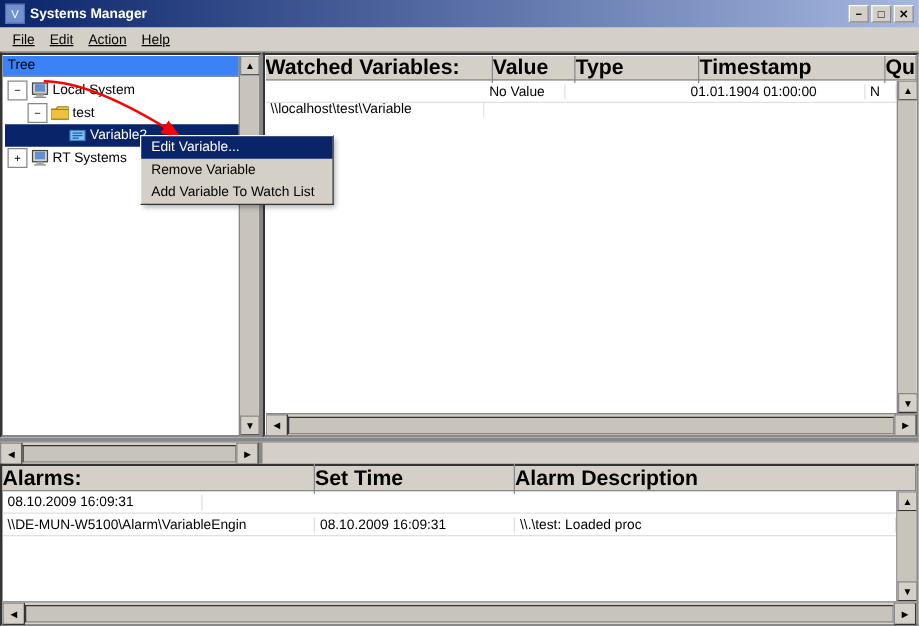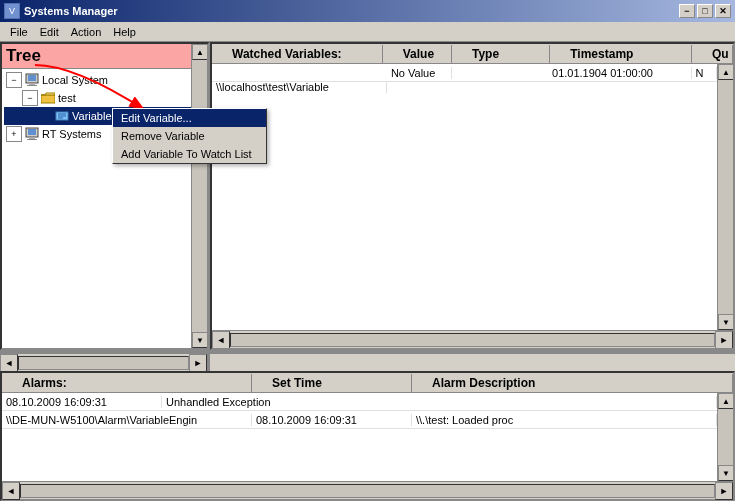--- a/index.html
+++ b/index.html
@@ -69,20 +69,21 @@
       height: 20px;
       display: flex;
       align-items: center;
       padding: 0 4px;
       border-bottom: 1px solid #888;
     }
     .menu-item {
       padding: 2px 6px;
       cursor: pointer;
       font-size: 11px;
+      text-decoration: underline;
     }
 
     
     .main-container {
       display: flex;
       flex-direction: column;
       height: calc(501px - 22px - 20px);
       background: #d4d0c8;
     }
 
@@ -97,25 +98,25 @@
     .tree-panel {
       width: 210px;
       min-width: 210px;
       background: white;
       border: 2px inset #888;
       border-right: 3px solid #888;
       overflow: auto;
       position: relative;
     }
     .tree-header {
-      background: #fca5a5;
+      background: #3b82f6;
       border-bottom: 1px solid #888;
       padding: 2px 4px;
-      font-size: 17px;
-      font-weight: bold;
+      font-size: 11px;
+      font-weight: normal;
       color: #000;
     }
 
     .tree-content {
       padding: 2px;
     }
     .tree-node {
       display: flex;
       align-items: center;
       height: 18px;
@@ -164,23 +165,23 @@
     }
     .watched-header-row {
       display: flex;
       background: #d4d0c8;
       border-bottom: 1px solid #888;
       height: 20px;
       align-items: center;
       flex-shrink: 0;
     }
     .col-header {
-      padding: 2px 20px;
+      padding: 2px 0;
       border-right: 1px solid #888;
-      font-size: 12px;
+      font-size: 17px;
       font-weight: bold;
       white-space: nowrap;
       overflow: hidden;
       display: flex;
       align-items: center;
       text-align: right;
     }
     .col-watched { width: 220px; }
     .col-value { width: 80px; }
     .col-type { width: 120px; }
@@ -474,21 +475,20 @@
     <div class="alarms-header-row">
       <div class="col-header col-alarms">Alarms:</div>
       <div class="col-header col-settime">Set Time</div>
       <div class="col-header col-desc">Alarm Description</div>
     </div>
 
     <div class="panel-with-scroll">
       <div class="panel-content">
         <div class="alarm-row">
           <div class="alarm-cell" style="width:160px;">08.10.2009 16:09:31</div>
-          <div class="alarm-cell" style="flex:1;">Unhandled Exception</div>
         </div>
         <div class="alarm-row">
           <div class="alarm-cell" style="width:250px;">\\DE-MUN-W5100\Alarm\VariableEngin</div>
           <div class="alarm-cell" style="width:160px;">08.10.2009 16:09:31</div>
           <div class="alarm-cell" style="flex:1;">\\.\test: Loaded proc</div>
         </div>
       </div>
       <div class="vscroll">
         <div class="vscroll-btn">▲</div>
         <div class="vscroll-track"></div>

